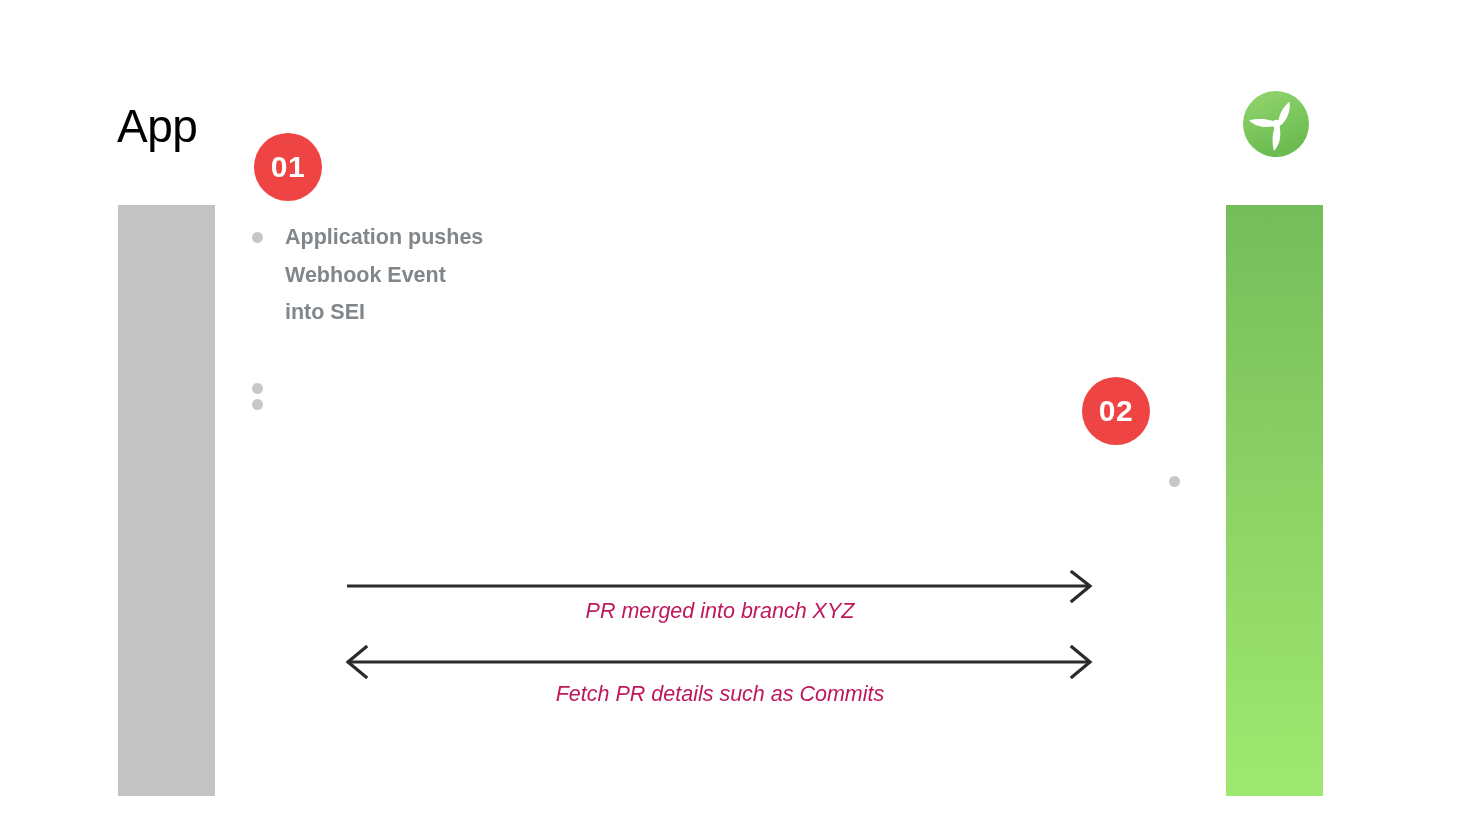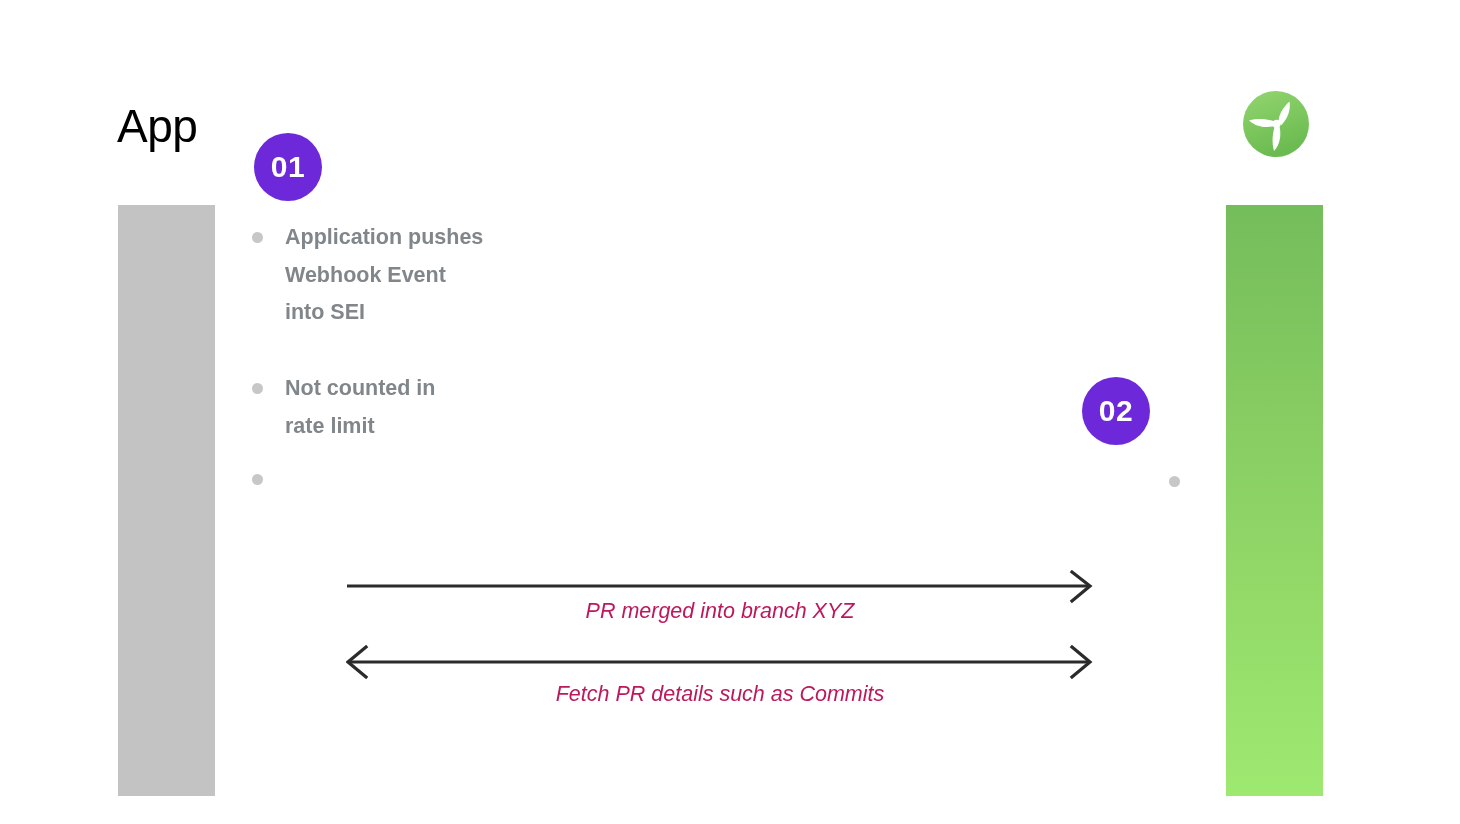--- a/index.html
+++ b/index.html
@@ -57,21 +57,21 @@
     height: 68px;
   }
   #logo svg { display: block; width: 68px; height: 68px; }
 
   
   .step-badge {
     position: absolute;
     width: 68px;
     height: 68px;
     border-radius: 50%;
-    background: #6d28d9;
+    background: #ef4444;
     color: #ffffff;
     font-size: 30px;
     font-weight: bold;
     letter-spacing: 0.5px;
     display: flex;
     align-items: center;
     justify-content: center;
   }
   #badge-01 { left: 254px; top: 133px; }
   #badge-02 { left: 1082px; top: 377px; }
@@ -178,22 +178,20 @@
       <span class="dot"></span>
       <span class="btext">Application pushes
 Webhook Event
 into SEI</span>
     </div>
   </div>
 
   <div id="bullets-left-2" class="bullet-group bullets-left">
     <div class="bullet-item" style="margin-bottom:16px;">
       <span class="dot"></span>
-      <span class="btext">Not counted in
-rate limit</span>
     </div>
     <div class="bullet-item">
       <span class="dot"></span>
     </div>
   </div>
 
   <div id="bullets-right-1" class="bullet-group bullets-right">
     <div class="bullet-item">
       <span class="dot"></span>
     </div>

